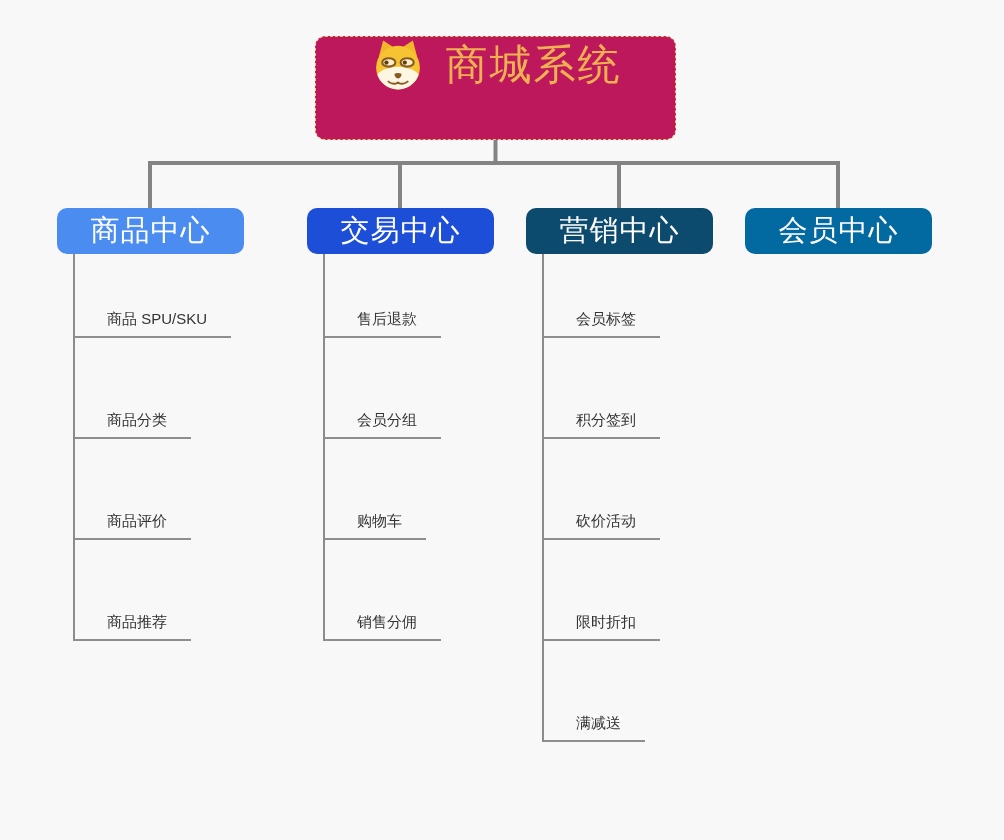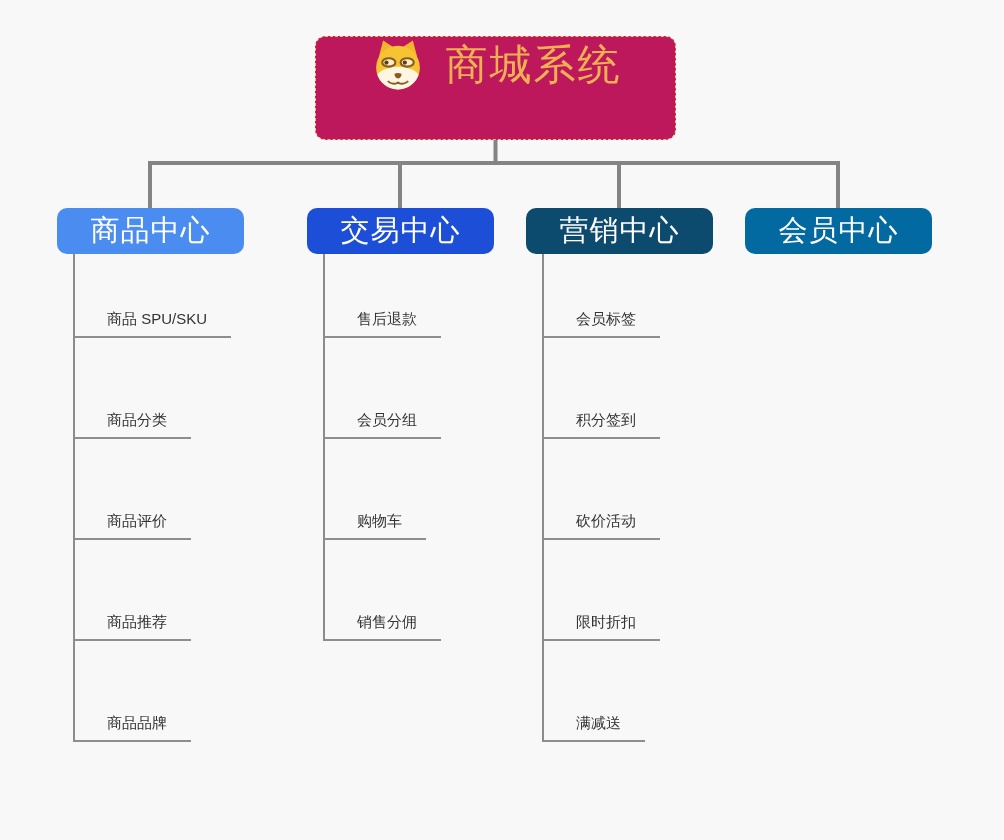--- a/index.html
+++ b/index.html
@@ -81,23 +81,20 @@
         </div>
       <div class="item">
           <span class="item-label">商品分类</span>
         </div>
       <div class="item">
           <span class="item-label">商品评价</span>
         </div>
       <div class="item">
           <span class="item-label">商品推荐</span>
         </div>
-      <div class="item">
-          <span class="item-label">商品品牌</span>
-        </div>
     </div>
   </div>
 
   <div class="branch" style="left:307px">
     <div class="branch-header" style="background-color: #1d4ed8;">交易中心</div>
     <div class="branch-items">
       <div class="item">
           <span class="item-label">售后退款</span>
         </div>
       <div class="item">

